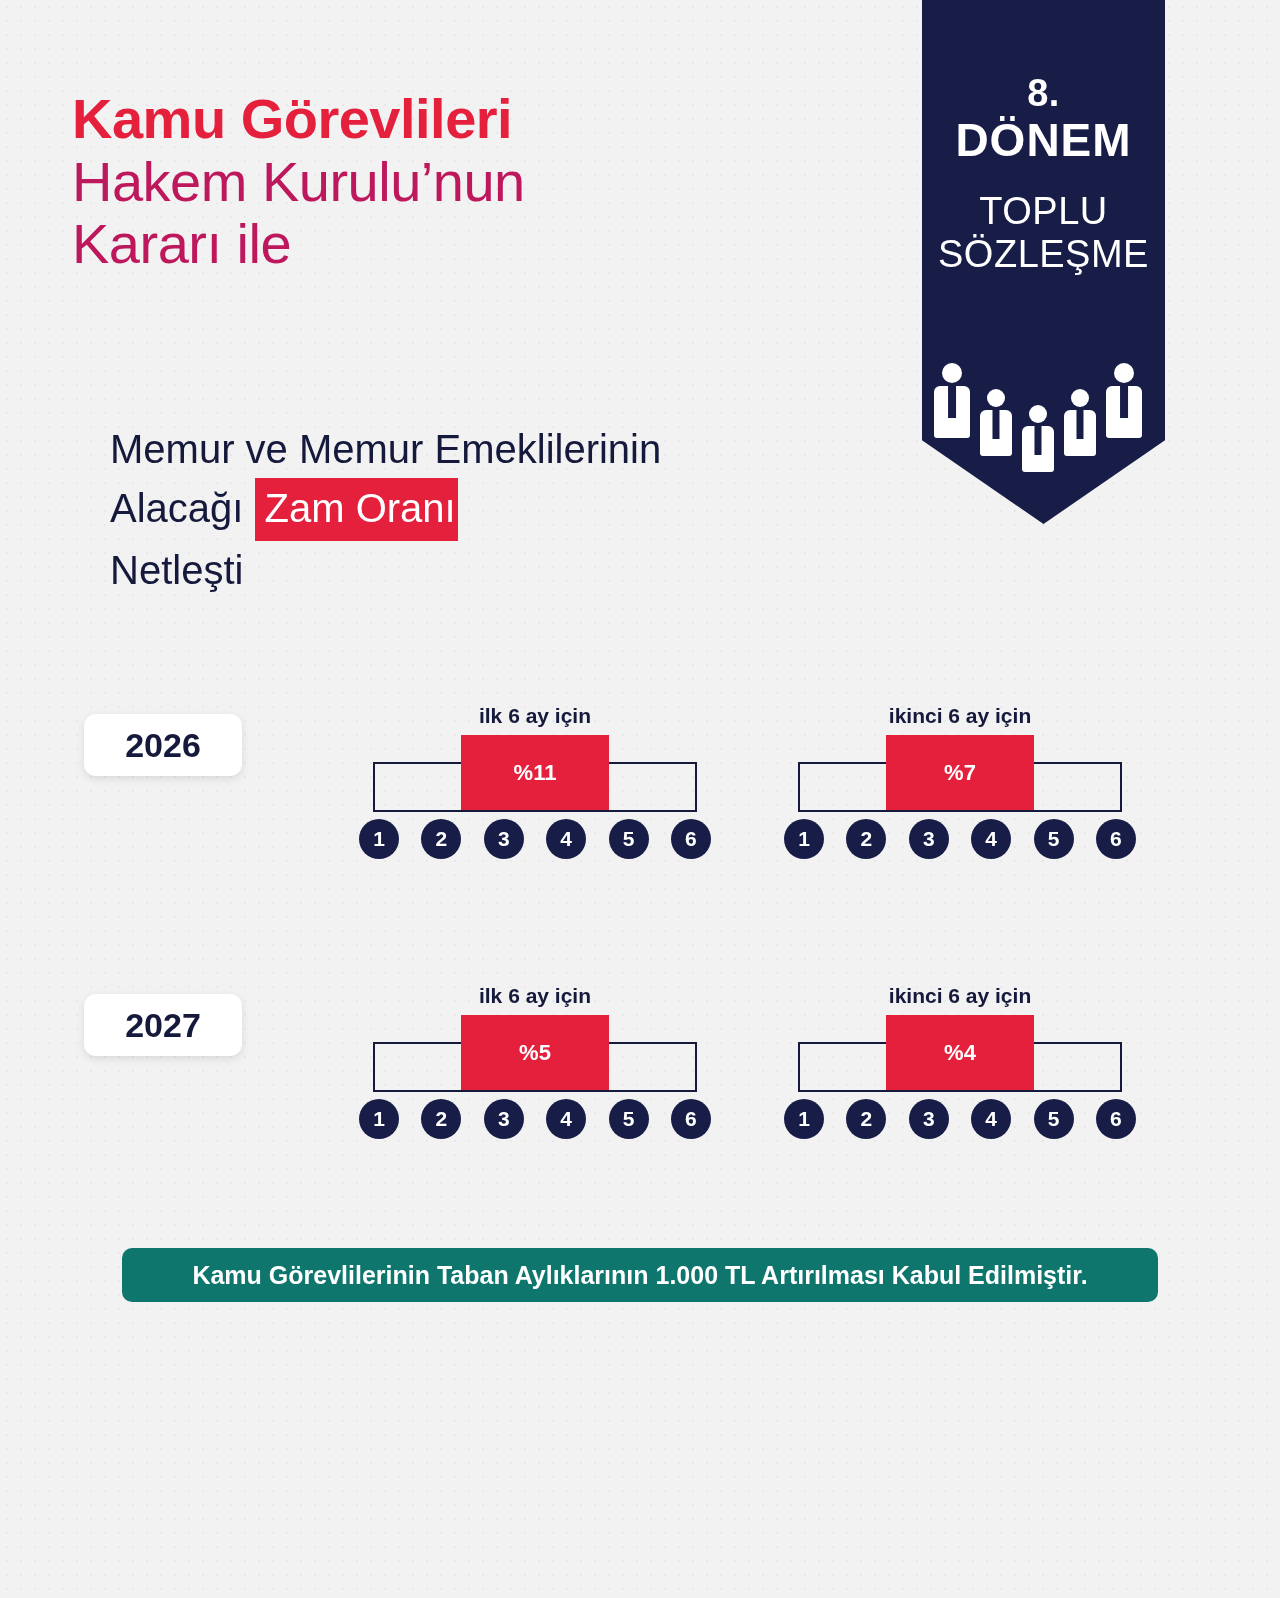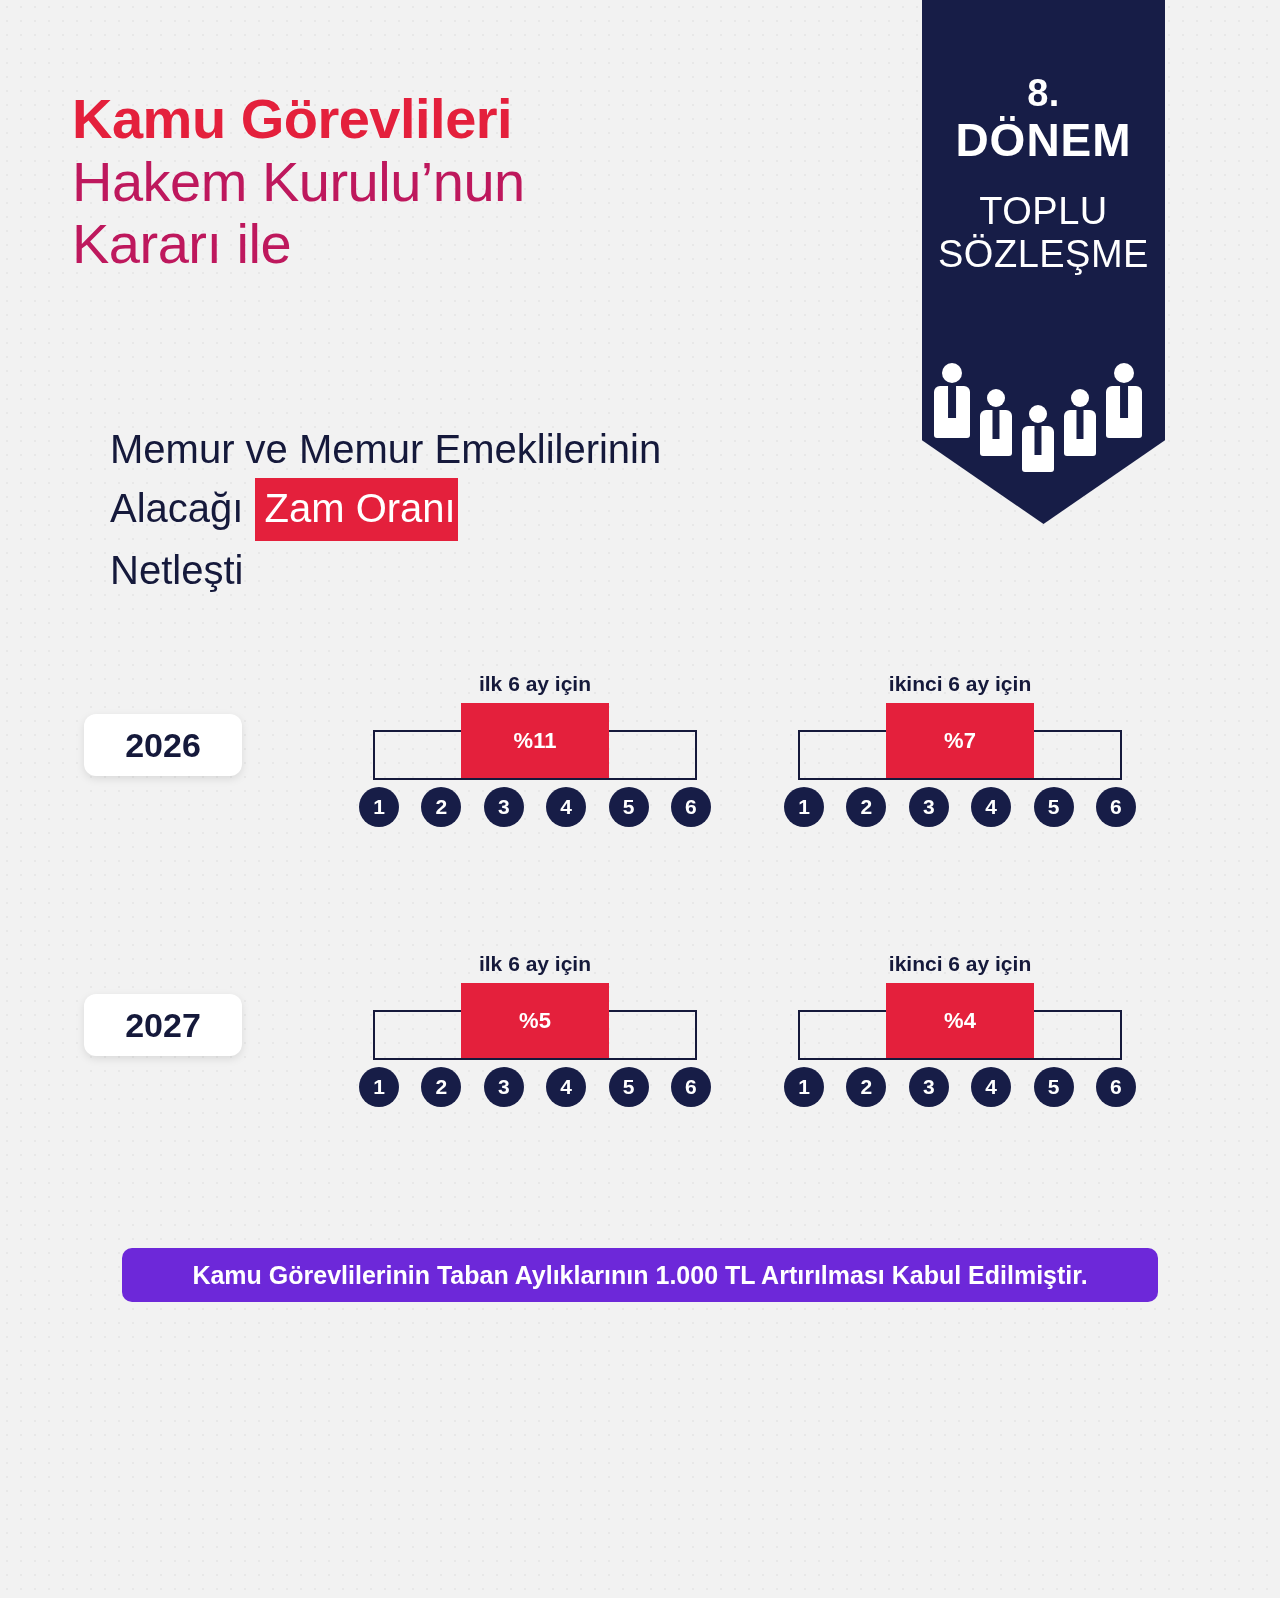--- a/index.html
+++ b/index.html
@@ -170,20 +170,21 @@
   .half.first  { left: 355px; }
   .half.second { left: 780px; }
 
   .half-caption {
     text-align: center;
     font-size: 21px;
     font-weight: bold;
     color: #15193b;
     margin-bottom: 6px;
     height: 25px;
+    margin-top: 32px;
   }
   .rate-row {
     position: relative;
     height: 62px;
   }
   .rate-box {
     position: absolute;
     left: 50%;
     transform: translateX(-50%);
     width: 148px;
@@ -237,21 +238,21 @@
     justify-content: center;
   }
 
   
   .banner {
     position: absolute;
     left: 122px;
     top: 1248px;
     width: 1036px;
     height: 54px;
-    background: #6d28d9;
+    background: #0f766e;
     border-radius: 10px;
     display: flex;
     align-items: center;
     justify-content: center;
     color: #ffffff;
     font-size: 25px;
     font-weight: bold;
     text-align: center;
     box-sizing: border-box;
     padding: 0 16px;

